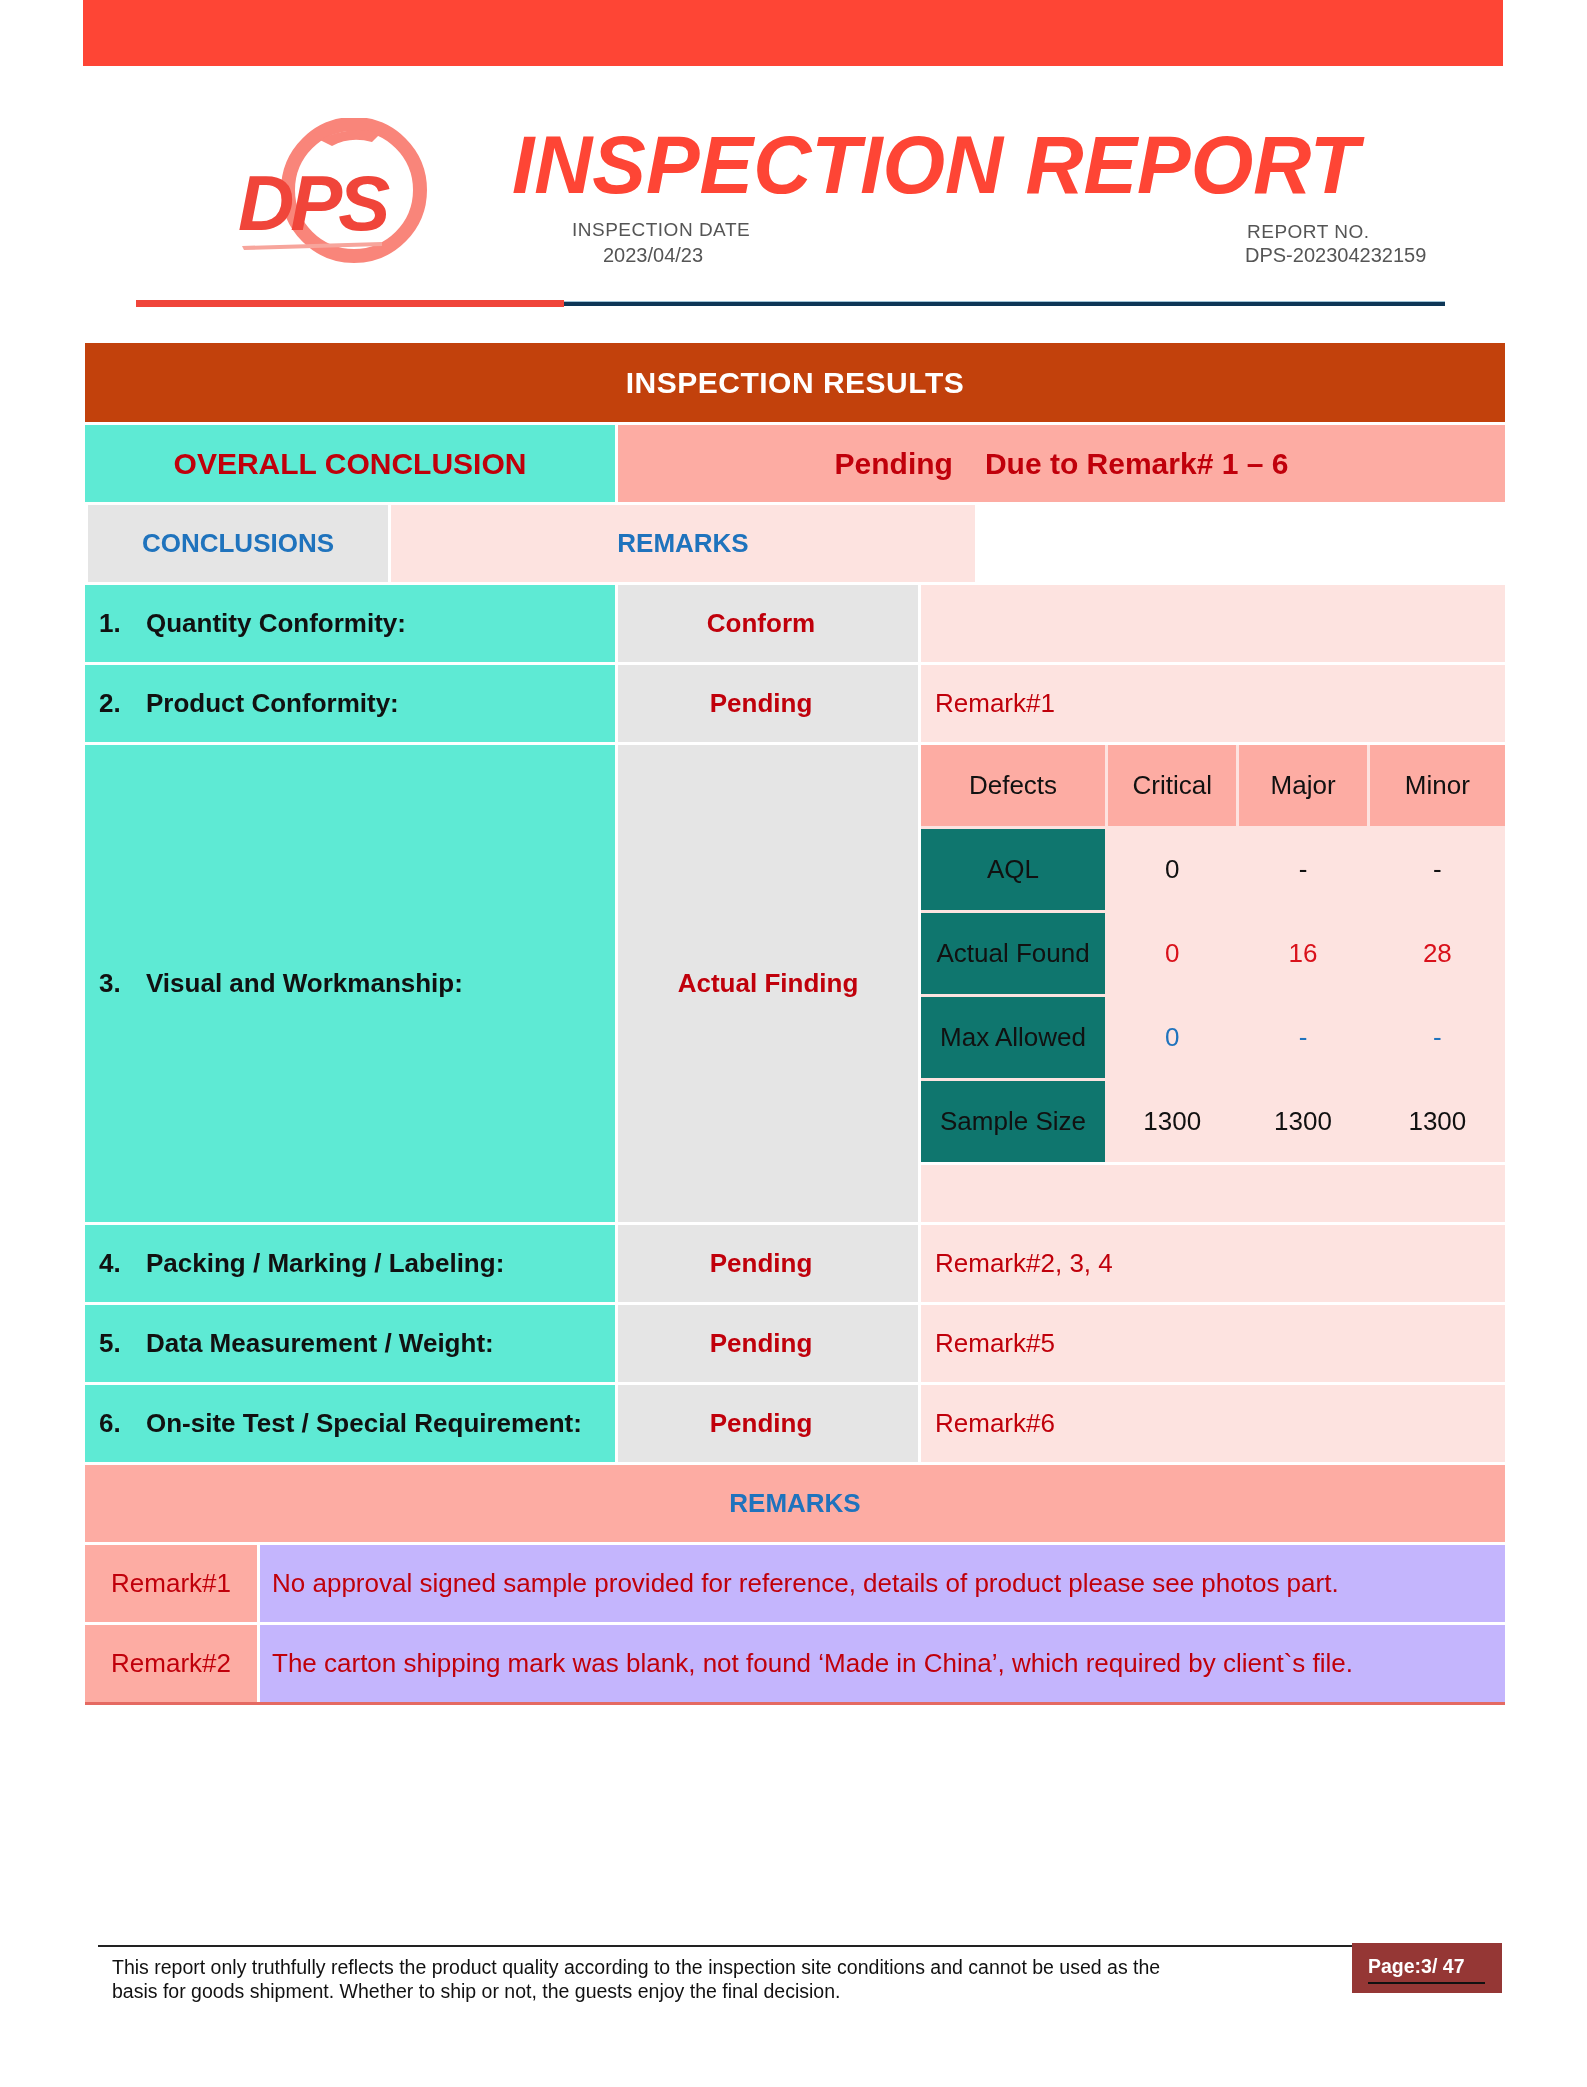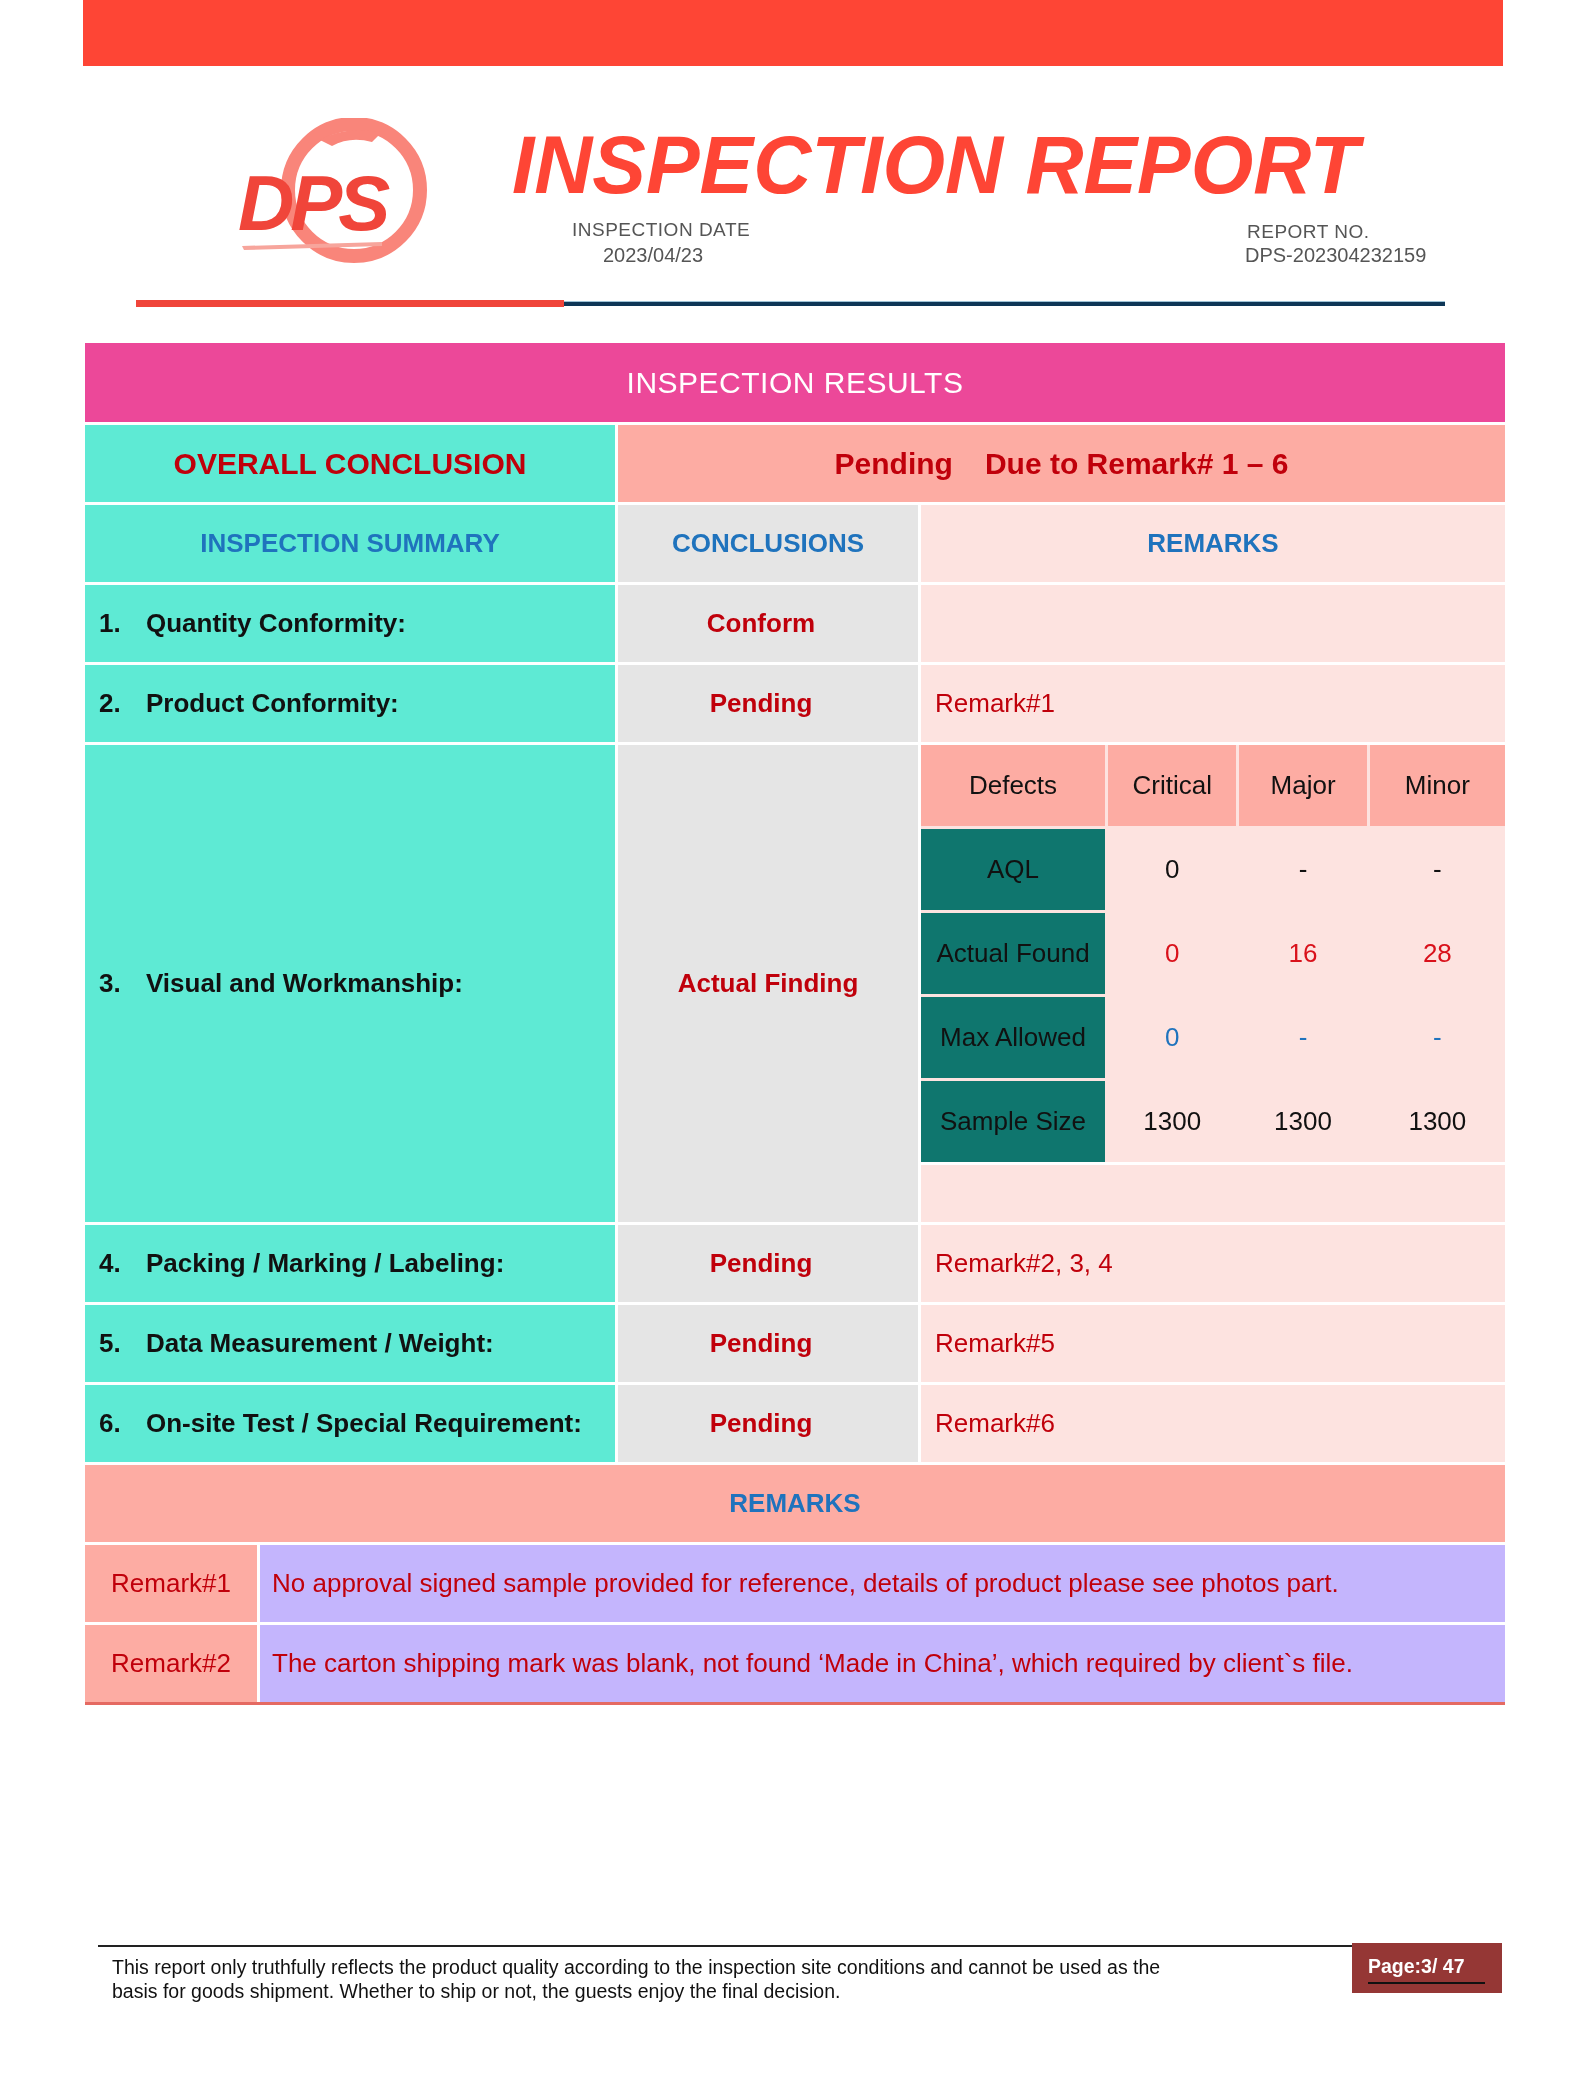--- a/index.html
+++ b/index.html
@@ -7,21 +7,21 @@
   .abs { position: absolute; }
   .top-bar { left: 83px; top: 0; width: 1420px; height: 66px; background: #fe4535; }
   .logo { left: 232px; top: 118px; width: 200px; height: 146px; }
   .title { left: 512px; top: 118px; font-size: 82px; font-weight: bold; font-style: italic; color: #fe4535; letter-spacing: 0px; transform: scaleX(0.98); transform-origin: left; white-space: nowrap; }
   .meta-label { font-size: 19px; color: #555; letter-spacing: 0.5px; }
   .meta-value { font-size: 20px; color: #555; }
   .divider-red { left: 136px; top: 300px; width: 428px; height: 7px; background: #f0453a; }
   .divider-navy { left: 564px; top: 301px; width: 881px; height: 5px; background: #0e3656; border-top: 1px solid #9cc2d6; }
 
   .table { left: 85px; top: 343px; width: 1420px; }
-  .results-header { height: 79px; background: #ec4899; color: #fff; font-size: 30px; font-weight: normal; display: flex; align-items: center; justify-content: center; letter-spacing: 0.5px; }
+  .results-header { height: 79px; background: #c2410c; color: #fff; font-size: 30px; font-weight: bold; display: flex; align-items: center; justify-content: center; letter-spacing: 0.5px; }
   .row { display: flex; margin-top: 3px; }
   .cell { display: flex; align-items: center; font-size: 26px; }
   .c1 { width: 530px; background: #5eead4; }
   .c2 { width: 300px; margin-left: 3px; background: #e5e5e5; justify-content: center; }
   .c3 { width: 584px; margin-left: 3px; background: #fde3e0; }
   .c23 { width: 887px; margin-left: 3px; background: #fdaca3; justify-content: center; }
   .h80 { height: 77px; }
   .dark-red { color: #c0000b; }
   .blue { color: #1f73bd; }
   .bold { font-weight: bold; }
@@ -85,23 +85,20 @@
     <div class="cell c1 h80" style="justify-content:center;">
       <span class="dark-red bold" style="font-size:30px;">OVERALL CONCLUSION</span>
     </div>
     <div class="cell c23 h80">
       <span class="dark-red bold" style="font-size:30px;">Pending</span>
       <span class="dark-red bold" style="font-size:30px; margin-left:32px;">Due to Remark# 1 – 6</span>
     </div>
   </div>
 
   <div class="row">
-    <div class="cell c1 h80" style="justify-content:center;">
-      <span class="blue bold">INSPECTION SUMMARY</span>
-    </div>
     <div class="cell c2 h80">
       <span class="blue bold">CONCLUSIONS</span>
     </div>
     <div class="cell c3 h80" style="justify-content:center;">
       <span class="blue bold">REMARKS</span>
     </div>
   </div>
 
   <div class="row">
     <div class="cell c1 h80 item-label">

